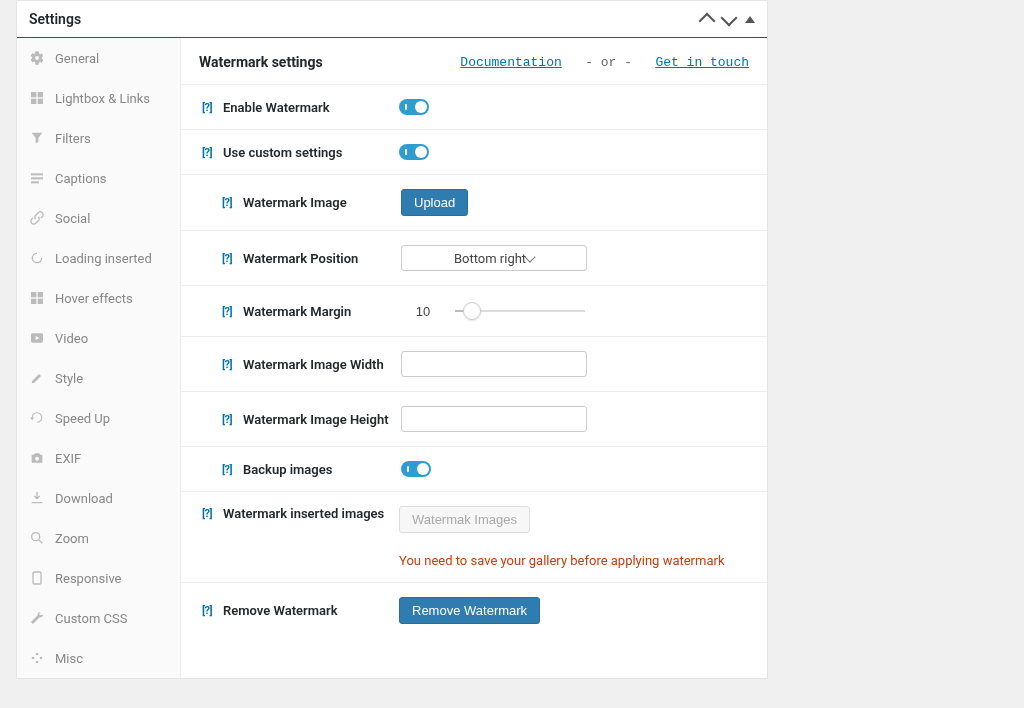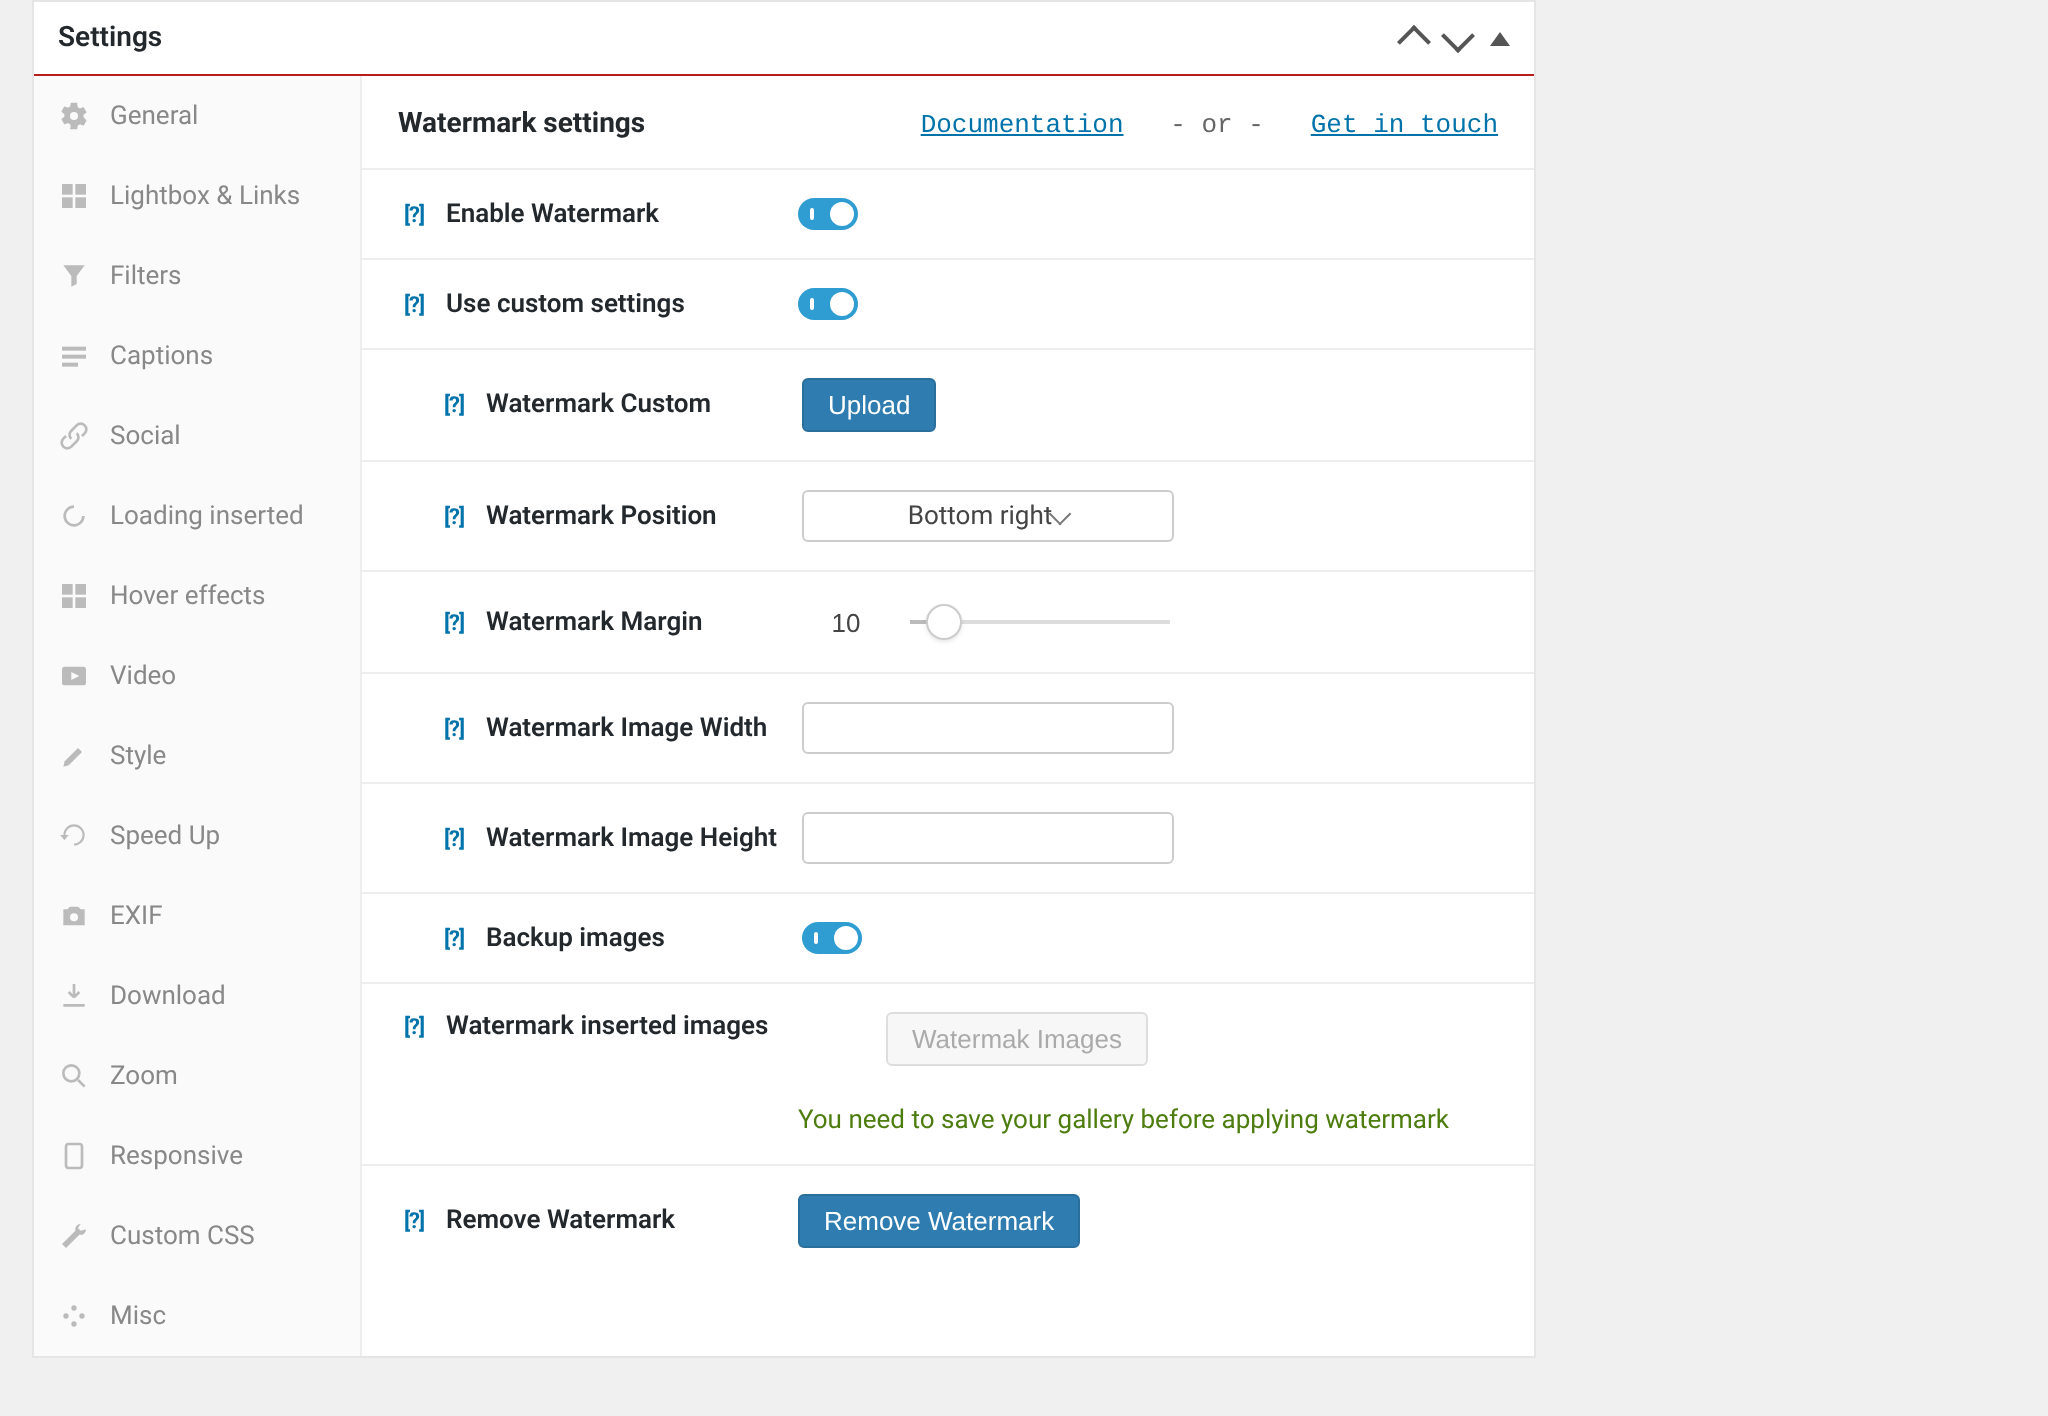--- a/index.html
+++ b/index.html
@@ -123,21 +123,20 @@
     border: 1px solid #2a6f9c;
     border-radius: 3px;
     padding: 5px 12px;
     font-size: 13px;
     cursor: pointer;
   }
   .btn.secondary {
     background: #f7f7f7;
     color: #aaa;
     border: 1px solid #ddd;
-    margin-left: 44px;
   }
   .select {
     width: 186px; height: 26px; border: 1px solid #ccc; border-radius: 3px;
     display: flex; align-items: center; padding: 0 8px; font-size: 13px; color: #444;
     justify-content: center; cursor: pointer; background: #fff;
   }
   .select .caret { width: 8px; height: 8px; border: solid #777; border-width: 0 1px 1px 0; transform: rotate(45deg); margin-bottom: 3px;}
   .numbox {
     width: 44px; height: 22px; border: none;
     text-align: center; font-size: 13px; color: #444;
@@ -147,21 +146,21 @@
   }
   .slider .track-filled { position: absolute; left: 0; top: 0; height: 2px; background: #bbb; width: 12px;}
   .slider .thumb {
     position: absolute; left: 8px; top: -8px; width: 18px; height: 18px; background: #fff;
     border: 1px solid #ccc; border-radius: 50%; box-shadow: 0 1px 2px rgba(0,0,0,0.1);
   }
   .textbox {
     width: 186px; height: 26px; border: 1px solid #ccc; border-radius: 3px; background: #fff;
   }
   .note {
-    color: #4d7c0f; font-size: 13px; margin-top: 10px; width: 100%; padding-left: 0px;
+    color: #c2410c; font-size: 13px; margin-top: 10px; width: 100%; padding-left: 0px;
   }
   .row.tall .control { flex-direction: column; align-items: flex-start; }
 </style>
 </head>
 <body>
 
 <div class="panel">
 
   <div class="panel-header">
     <div class="panel-title">Settings</div>
@@ -341,21 +340,21 @@
       <div class="row">
         <span class="help"></span>
         <div class="label">Use custom settings</div>
         <div class="control">
             <div class="toggle"></div>
           </div>
       </div>
 
       <div class="row sub">
         <span class="help"></span>
-        <div class="label">Watermark Custom</div>
+        <div class="label">Watermark Image</div>
         <div class="control">
             <button class="btn">Upload</button>
           </div>
       </div>
 
       <div class="row sub">
         <span class="help"></span>
         <div class="label">Watermark Position</div>
         <div class="control">
           <div class="select">

